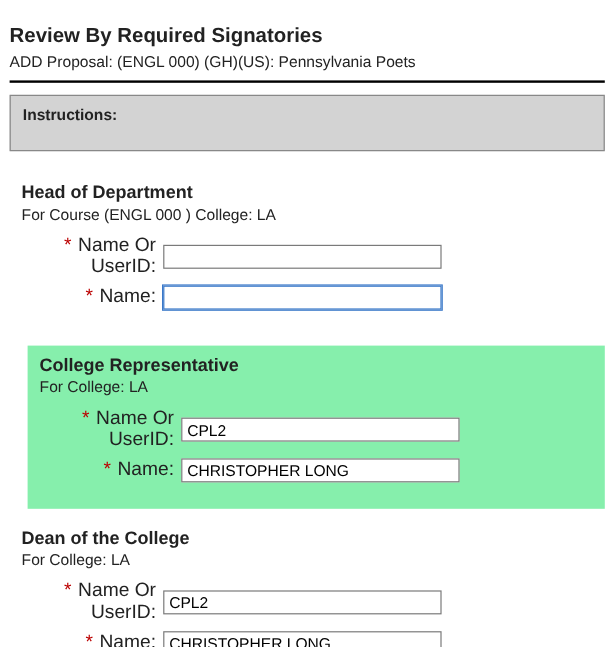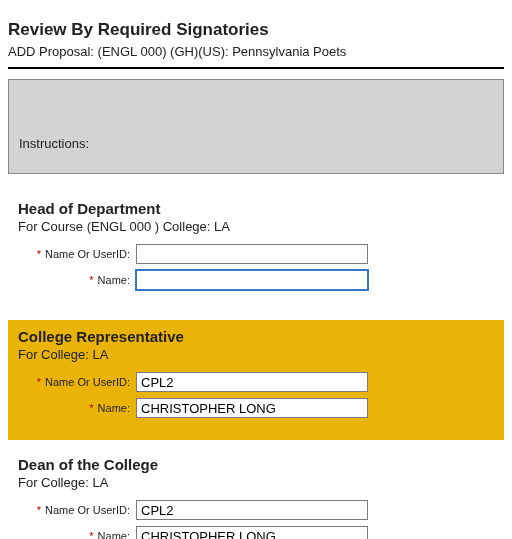--- a/index.html
+++ b/index.html
@@ -26,52 +26,52 @@
     border-top: 2px solid #000;
     margin: 6px 0 10px 0;
   }
   .instructions-box {
     background: #d3d3d3;
     border: 1px solid #888;
     padding: 8px 10px 12px 10px;
     margin-bottom: 18px;
   }
   .instructions-title {
-    font-weight: normal;
+    font-weight: bold;
     margin-bottom: 10px;
-    margin-top: 48px;
   }
   .instructions-text { }
   .red { color: #b00; }
   .section {
     padding: 8px 10px 16px 10px;
     margin-bottom: 8px;
   }
   .section.shaded {
-    background: #eab308;
+    background: #86efac;
+    margin-left: 15px;
   }
   .section-title {
     font-size: 15px;
     font-weight: bold;
     margin-bottom: 2px;
   }
   .section-detail {
     font-size: 13px;
     margin-bottom: 10px;
   }
   .field-row {
     display: flex;
     align-items: center;
     margin-bottom: 6px;
   }
   .field-label {
     width: 118px;
     text-align: right;
     padding-right: 6px;
-    font-size: 11px;
+    font-size: 16px;
   }
   .field-label .red { margin-right: 1px; }
   .field-input {
     width: 232px;
     height: 20px;
     border: 1px solid #7a7a7a;
     font-size: 13px;
     padding: 1px 4px;
     background: #fff;
   }

